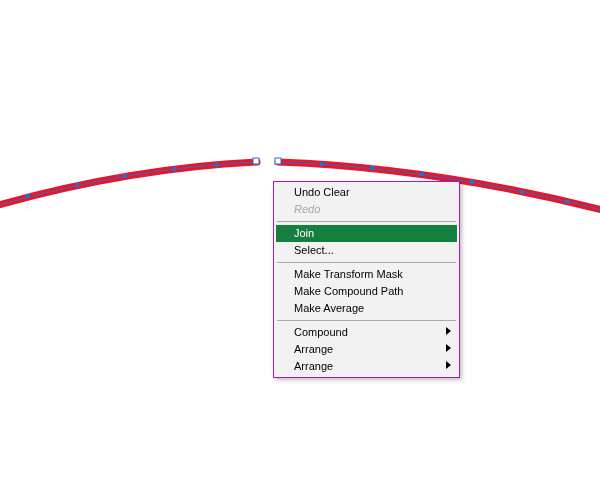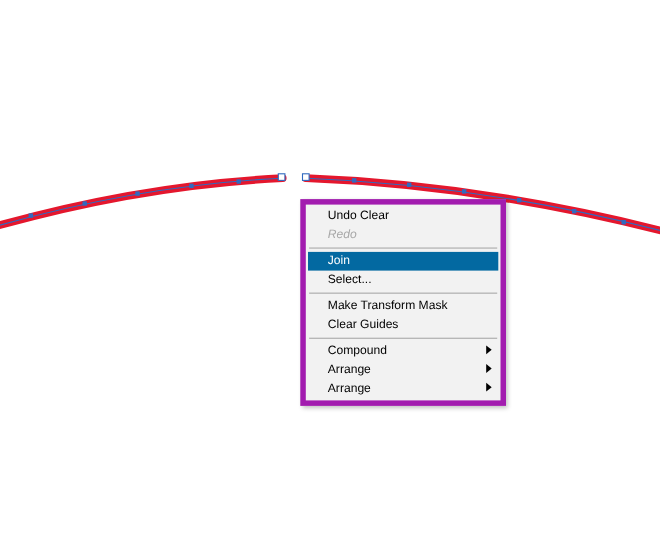--- a/index.html
+++ b/index.html
@@ -16,36 +16,36 @@
   .canvas {
     position: absolute;
     inset: 0;
   }
   .context-menu {
     position: absolute;
     left: 273px;
     top: 181px;
     width: 187px;
     background: #f2f2f2;
-    border: 5px solid #a21caf;
+    border: 1px solid #a21caf;
     box-shadow: 2px 2px 4px rgba(0,0,0,0.25);
     padding: 2px;
     box-sizing: border-box;
   }
   .menu-item {
     height: 17px;
     line-height: 17px;
     padding: 0 18px 0 18px;
     color: #000;
     position: relative;
     white-space: nowrap;
   }
   .menu-item.disabled { color: #a7a7a7; font-style: italic; }
   .menu-item.highlight {
-    background: #0369a1;
+    background: #15803d;
     color: #fff;
   }
   .menu-sep {
     height: 1px;
     background: #a9a9a9;
     margin: 3px 1px;
   }
   .submenu-arrow {
     position: absolute;
     right: 6px;
@@ -91,21 +91,22 @@
 </div>
 
 <div class="context-menu">
   <div class="menu-item">Undo Clear</div>
   <div class="menu-item disabled">Redo</div>
   <div class="menu-sep"></div>
   <div class="menu-item highlight">Join</div>
   <div class="menu-item">Select...</div>
   <div class="menu-sep"></div>
   <div class="menu-item">Make Transform Mask</div>
-  <div class="menu-item">Clear Guides</div>
+  <div class="menu-item">Make Compound Path</div>
+  <div class="menu-item">Make Average</div>
   <div class="menu-sep"></div>
   <div class="menu-item">
     <span>Compound</span>
     <span class="submenu-arrow"></span>
   </div>
   <div class="menu-item">
     <span>Arrange</span>
     <span class="submenu-arrow"></span>
   </div>
   <div class="menu-item">

